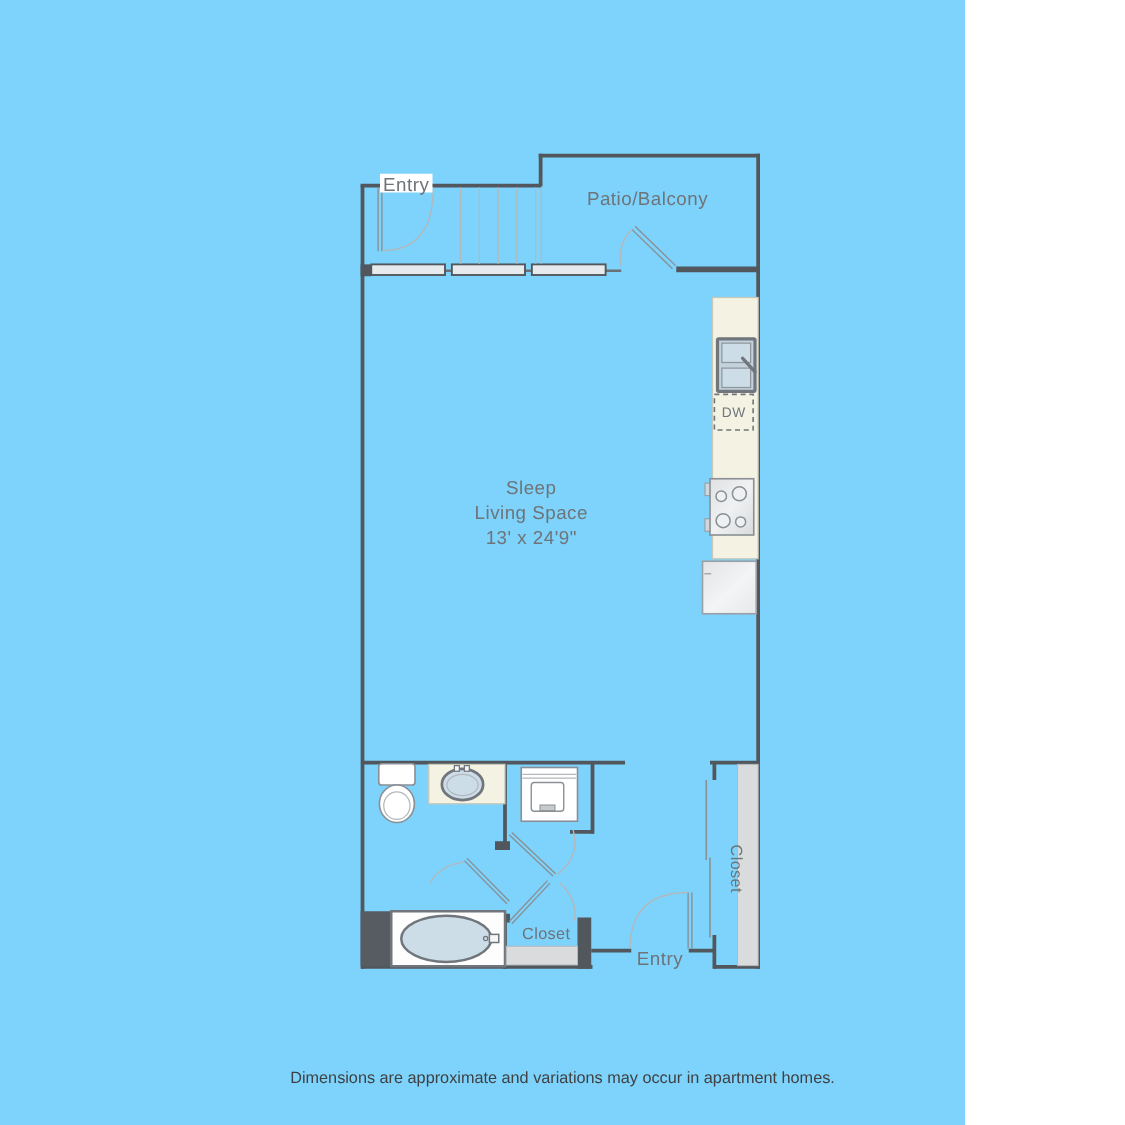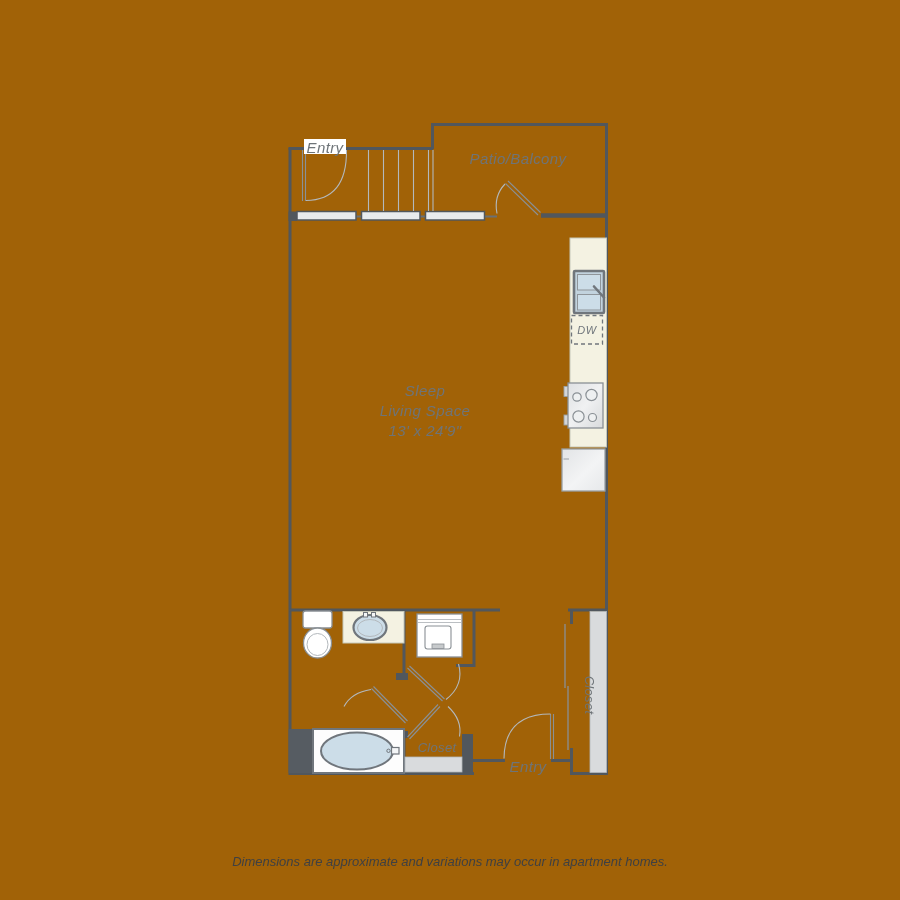--- a/index.html
+++ b/index.html
@@ -1,22 +1,21 @@
 <!DOCTYPE html>
 <html style="--wall: #51575d; --wall_thin: #6a7076; --line_light: #b3b8bc; --line_med: #8a9095; --fixture_stroke: #70767c; --counter_cream: #f4f2e2; --counter_edge: #c6c8ba; --fixture_blue: #ccdde8; --window_fill: #e8ebed; --closet_floor: #d9dbdd; --dark_block: #565c62; --appliance_fill: #e3e5e7; --label: #6e7478; --footer_text: #3f4042;"><head>
 <meta charset="utf-8">
 <style>
   html, body { margin: 0; padding: 0; background: #ffffff; }
   .canvas {
     position: relative;
-    width: 900px;
+    width: 772px;
     height: 900px;
-    background: #a16207;
+    background: #7dd3fc;
     font-family: "Liberation Sans", sans-serif;
-    font-style: italic;
   }
   svg { display: block; }
 
   .wall        { stroke: var(--wall); stroke-width: 3; fill: none; }
   .wall-thick  { stroke: var(--wall); stroke-width: 4.5; fill: none; }
   .wall-thin   { stroke: var(--wall_thin); stroke-width: 2; fill: none; }
   .jamb        { fill: var(--wall); stroke: none; }
   .stair       { stroke: var(--line_light); stroke-width: 1.1; fill: none; }
   .leaf        { stroke: var(--line_med); stroke-width: 1.1; fill: none; }
   .arc         { stroke: var(--line_light); stroke-width: 1.1; fill: none; }

